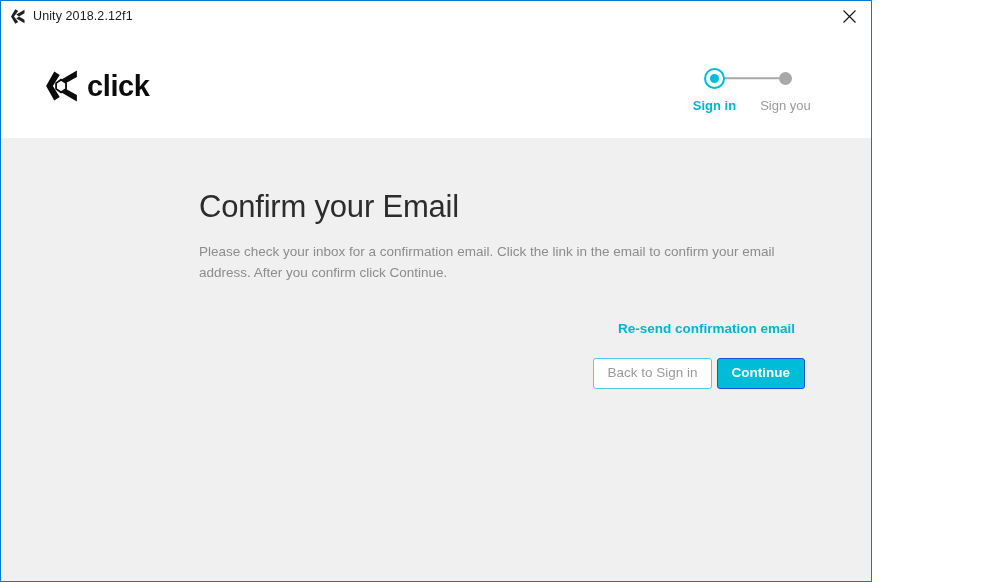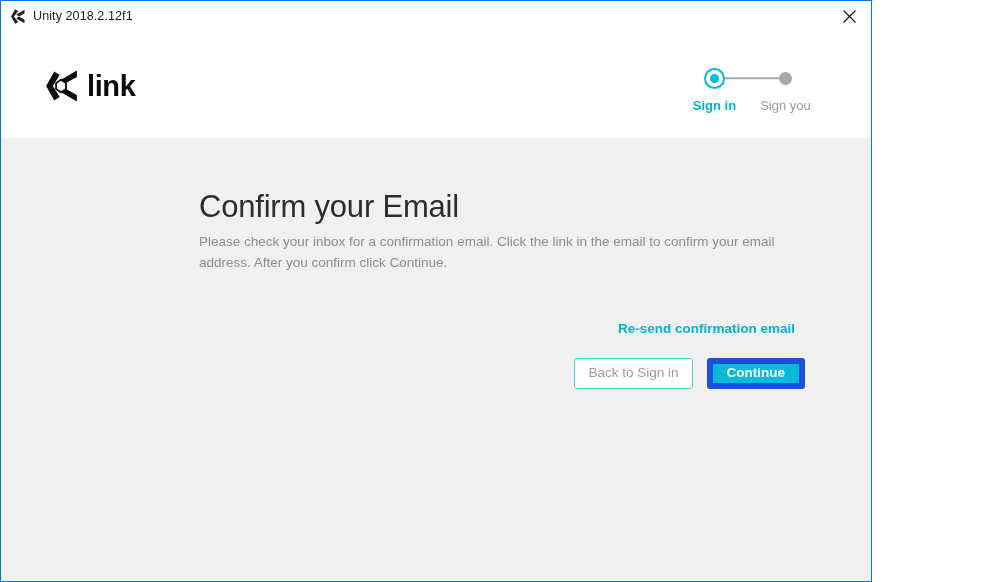--- a/index.html
+++ b/index.html
@@ -175,21 +175,21 @@
 
   #page-heading {
     font-size: 31px;
     font-weight: normal;
     color: #2c2c2c;
     letter-spacing: -0.2px;
     line-height: 1.1;
   }
 
   #page-description {
-    margin-top: 8px;
+    margin-top: 18px;
     font-size: 13.5px;
     color: #8c8c8c;
     line-height: 1.55;
     max-width: 600px;
   }
 
   #actions {
     position: absolute;
     left: 198px;
     top: 172px;
@@ -206,21 +206,21 @@
     cursor: pointer;
     line-height: 1;
     margin-right: 10px;
     margin-top: 12px;
   }
 
   #button-row {
     margin-top: 22px;
     display: flex;
     align-items: flex-end;
-    gap: 14px;
+    gap: 5px;
   }
 
   .btn {
     height: 31px;
     font-size: 13.5px;
     border-radius: 3px;
     display: flex;
     align-items: center;
     justify-content: center;
     cursor: pointer;
@@ -230,21 +230,21 @@
     min-width: 101px;
     padding: 0 13px;
     background: #ffffff;
     border: 1px solid #4ecfe0;
     color: #9b9b9b;
   }
   #continue-button {
     min-width: 69px;
     padding: 0 14px;
     background: #00bcd6;
-    border: 6px solid #1d4ed8;
+    border: 1px solid #1d4ed8;
     color: #ffffff;
     font-weight: bold;
   }
 </style>
 </head>
 <body>
 
 <div id="window">
 
   <div id="titlebar">
@@ -274,21 +274,21 @@
     <div id="brand">
       <span>
         <svg id="brand-mark" viewBox="0 0 40 42" xmlns="http://www.w3.org/2000/svg">
           <path d="M37 4 L19.5 14 L25 17.8 L37 11 Z
                    M37 38 L19.5 28 L25 24.2 L37 31 Z
                    M3 21 L12 37 L18 33.2 L10.5 21 Z
                    M3 21 L12 5 L18 8.8 L10.5 21 Z" fill="#0b0b0b"></path>
           <path d="M19.5 14 L25 17.8 L25 24.2 L19.5 28 L14 24.2 L14 17.8 Z" fill="none" stroke="#0b0b0b" stroke-width="2"></path>
         </svg>
       </span>
-      <span id="brand-word">link</span>
+      <span id="brand-word">click</span>
     </div>
 
     <div id="stepper">
 
       <div class="step active">
         <div class="step-dot-row">
           <span class="connector"></span>
           <span class="dot dot-active"></span>
         </div>
         <span class="step-label">Sign in</span>

